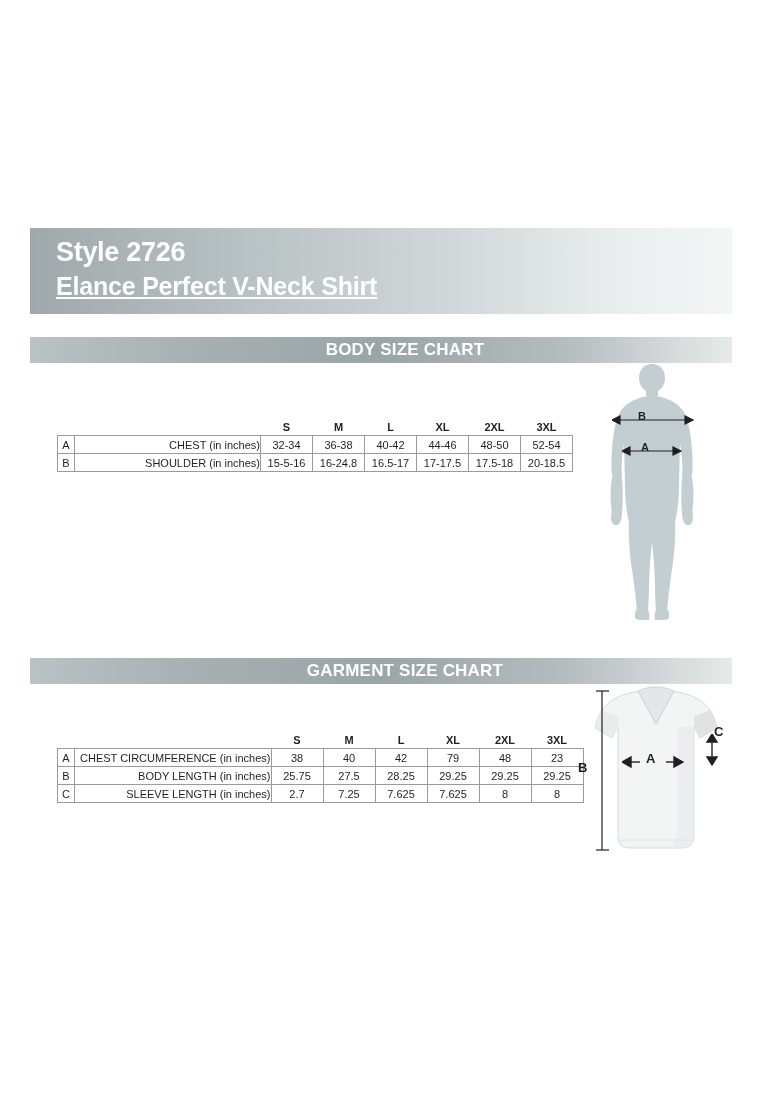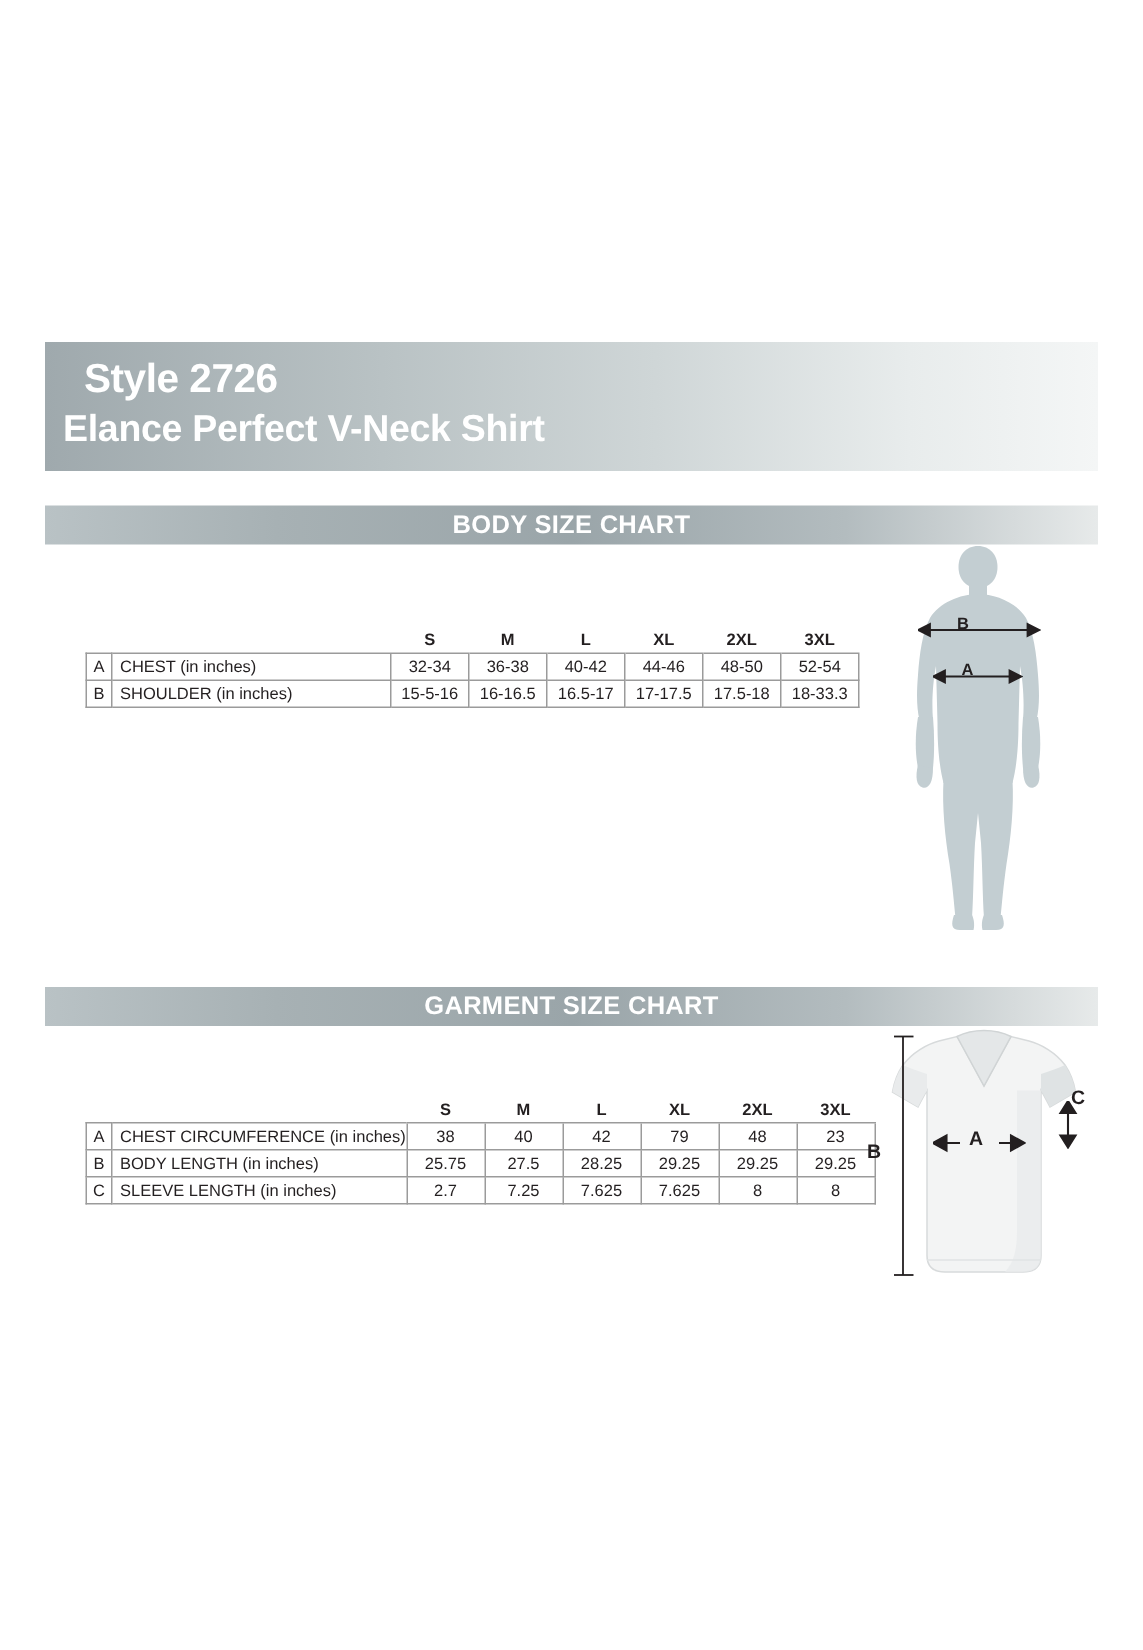--- a/index.html
+++ b/index.html
@@ -36,45 +36,47 @@
     position: absolute;
     left: 26px;
     top: 9px;
     font-size: 27px;
     font-weight: bold;
     color: #ffffff;
     letter-spacing: -0.3px;
   }
   .title-name {
     position: absolute;
-    left: 12px;
+    left: 26px;
     top: 44px;
     font-size: 25px;
     font-weight: bold;
     color: #ffffff;
     letter-spacing: -0.2px;
+    text-decoration: underline;
   }
 
   
   .section-bar {
     position: absolute;
     height: 26px;
     background: linear-gradient(to right, #b9c2c5 0%, #a7b1b4 22%, #9aa5a9 50%, #b3bcbf 76%, #e7eaea 100%);
   }
   .section-bar .section-label {
     position: absolute;
     left: 0;
     top: 0;
     width: 100%;
     text-align: center;
     line-height: 26px;
     font-size: 17px;
     font-weight: bold;
     color: #ffffff;
     letter-spacing: 0.2px;
+    padding-left: 24px;
   }
   #body-section-bar {
     left: 30px;
     top: 337px;
     width: 702px;
   }
   #garment-section-bar {
     left: 30px;
     top: 658px;
     width: 702px;
@@ -98,21 +100,21 @@
   table.size-table th {
     font-weight: bold;
     font-size: 11px;
   }
   table.size-table td.key-col {
     width: 16px;
     text-align: center;
     font-size: 11px;
   }
   table.size-table td.label-col {
-    text-align: left;
+    text-align: right;
     padding-left: 5px;
     width: 180px;
     white-space: nowrap;
   }
   table.size-table tr.header-row td,
   table.size-table tr.header-row th {
     border-left: none;
     border-right: none;
     border-top: none;
   }
@@ -201,25 +203,25 @@
       <td class="val-col">36-38</td>
       <td class="val-col">40-42</td>
       <td class="val-col">44-46</td>
       <td class="val-col">48-50</td>
       <td class="val-col">52-54</td>
     </tr>
     <tr>
       <td class="key-col">B</td>
       <td class="label-col">SHOULDER (in inches)</td>
       <td class="val-col">15-5-16</td>
-      <td class="val-col">16-16.5</td>
+      <td class="val-col">16-24.8</td>
       <td class="val-col">16.5-17</td>
       <td class="val-col">17-17.5</td>
       <td class="val-col">17.5-18</td>
-      <td class="val-col">18-33.3</td>
+      <td class="val-col">20-18.5</td>
     </tr>
   </tbody>
     </table>
 
   <div id="body-figure">
     <svg width="104" height="262" viewBox="0 0 104 262">
       <g fill="#c3ced2">
 
         <path d="M52 2 C44 2 39 8 39 16 C39 24 44 30 52 30 C60 30 65 24 65 16 C65 8 60 2 52 2 Z"></path>
 

